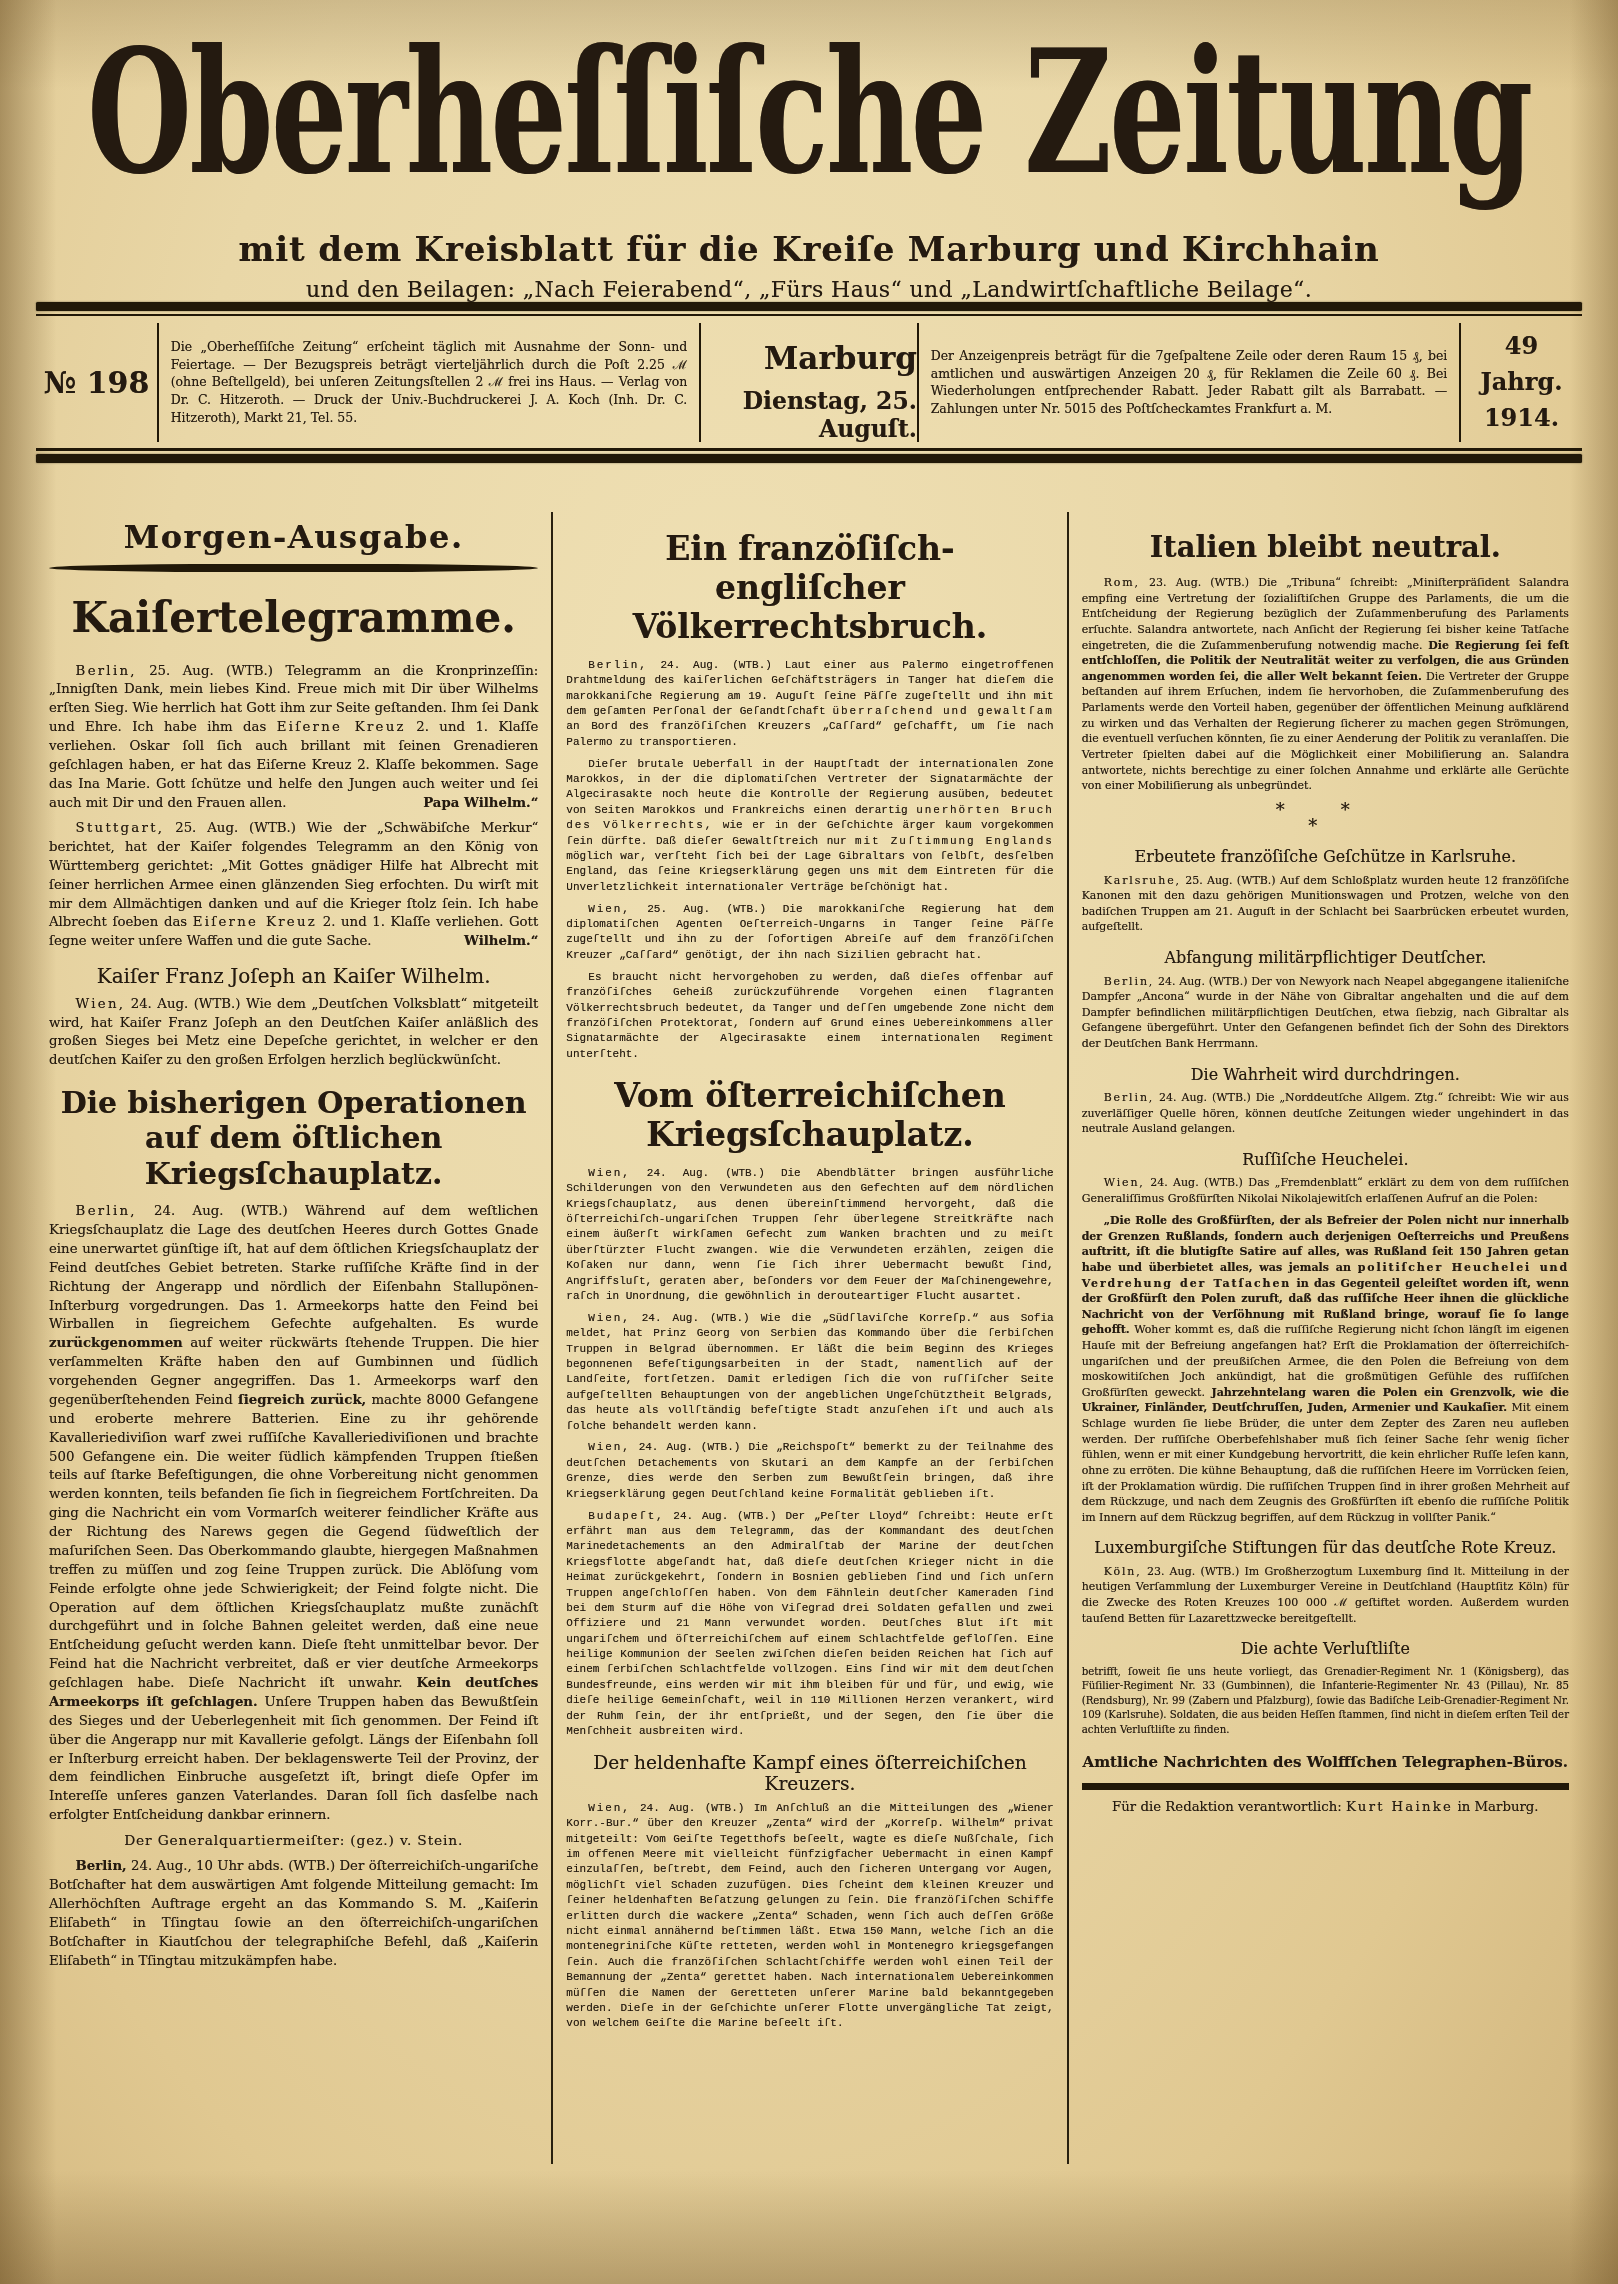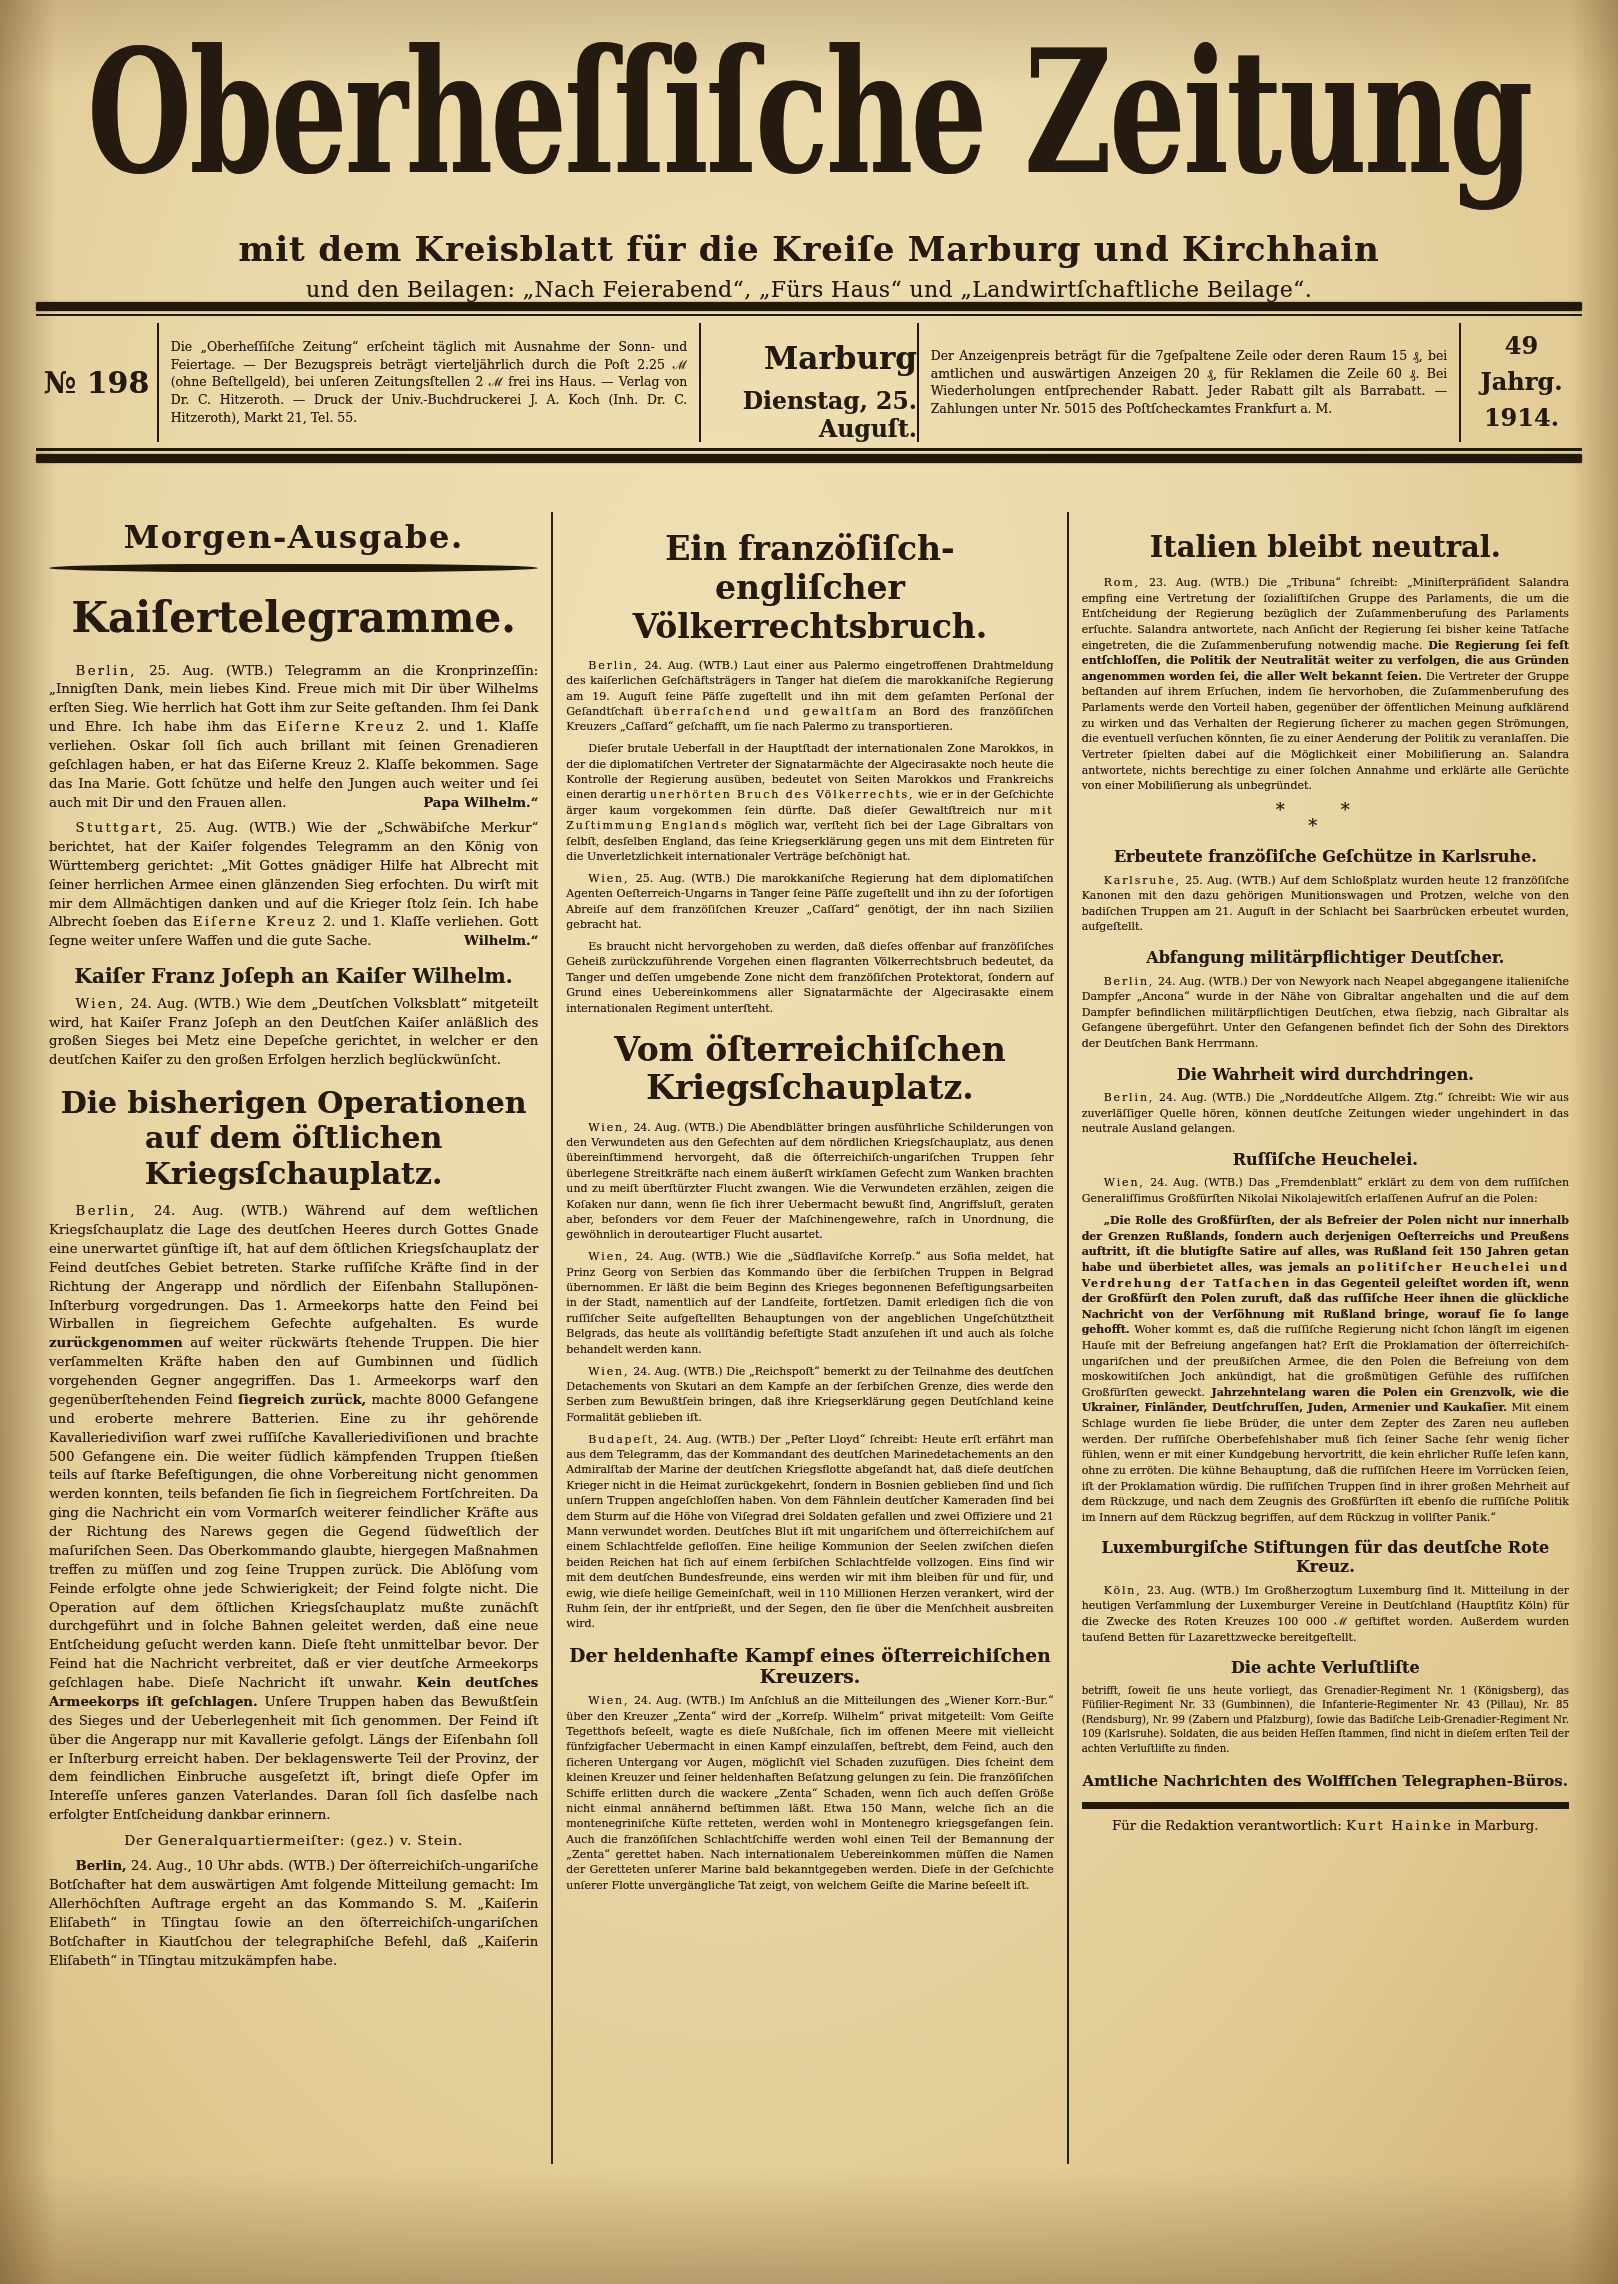--- a/index.html
+++ b/index.html
@@ -51,28 +51,28 @@
 
   .edition{ text-align:center; font-size:32px; font-weight:bold; letter-spacing:1.6px; margin:3.2px 0 8px 0; }
   .edition-rule{ height:7.3px; background:#211808; margin:0 0 21px 0; border-radius:40%/60%; }
 
   .headline{ text-align:center; font-weight:bold; margin:14.6px 4.9px 11.3px 4.9px; line-height:1.18; }
   .col1 .headline{ font-size:30px; }
   .col1 .headline.xl{ font-size:42px; margin-top:21px; margin-bottom:19.4px; }
   .col2 .headline{ font-size:33px; }
   .col3 .headline{ font-size:29px; }
 
-  .subhead{ text-align:center; font-weight:bold; margin:13px 0 6.5px 0; }
+  .subhead{ text-align:center; font-weight:normal; margin:13px 0 6.5px 0; }
   .col1 .subhead{ font-size:20px; }
   .col2 .subhead{ font-size:18.6px; }
   .col3 .subhead{ font-size:16px; }
 
   .para{ text-align:justify; text-indent:2em; margin:0 0 6.5px 0; }
   .col1 .para{ font-size:13.3px; line-height:1.42; }
-  .col2 .para{ font-size:11px; line-height:1.40; }
+  .col2 .para{ font-size:11px; line-height:1.40;font-family:Liberation Mono, monospace; }
   .col3 .para{ font-size:11px; line-height:1.42; }
   .para.small{ font-size:10.2px; text-indent:0; }
   .para .tsig{ float:right; font-weight:bold; padding-left:9.7px; }
   .sp{ letter-spacing:.17em; }
 
   .sigline{ text-align:center; margin:1.6px 0 9.7px 0; }
   .col1 .sigline{ font-size:13.8px; letter-spacing:.06em; }
 
   .stars{ text-align:center; font-size:18px; line-height:.9; letter-spacing:1.4em; margin:8px 0 4.9px 0; white-space:pre-line; }
 

